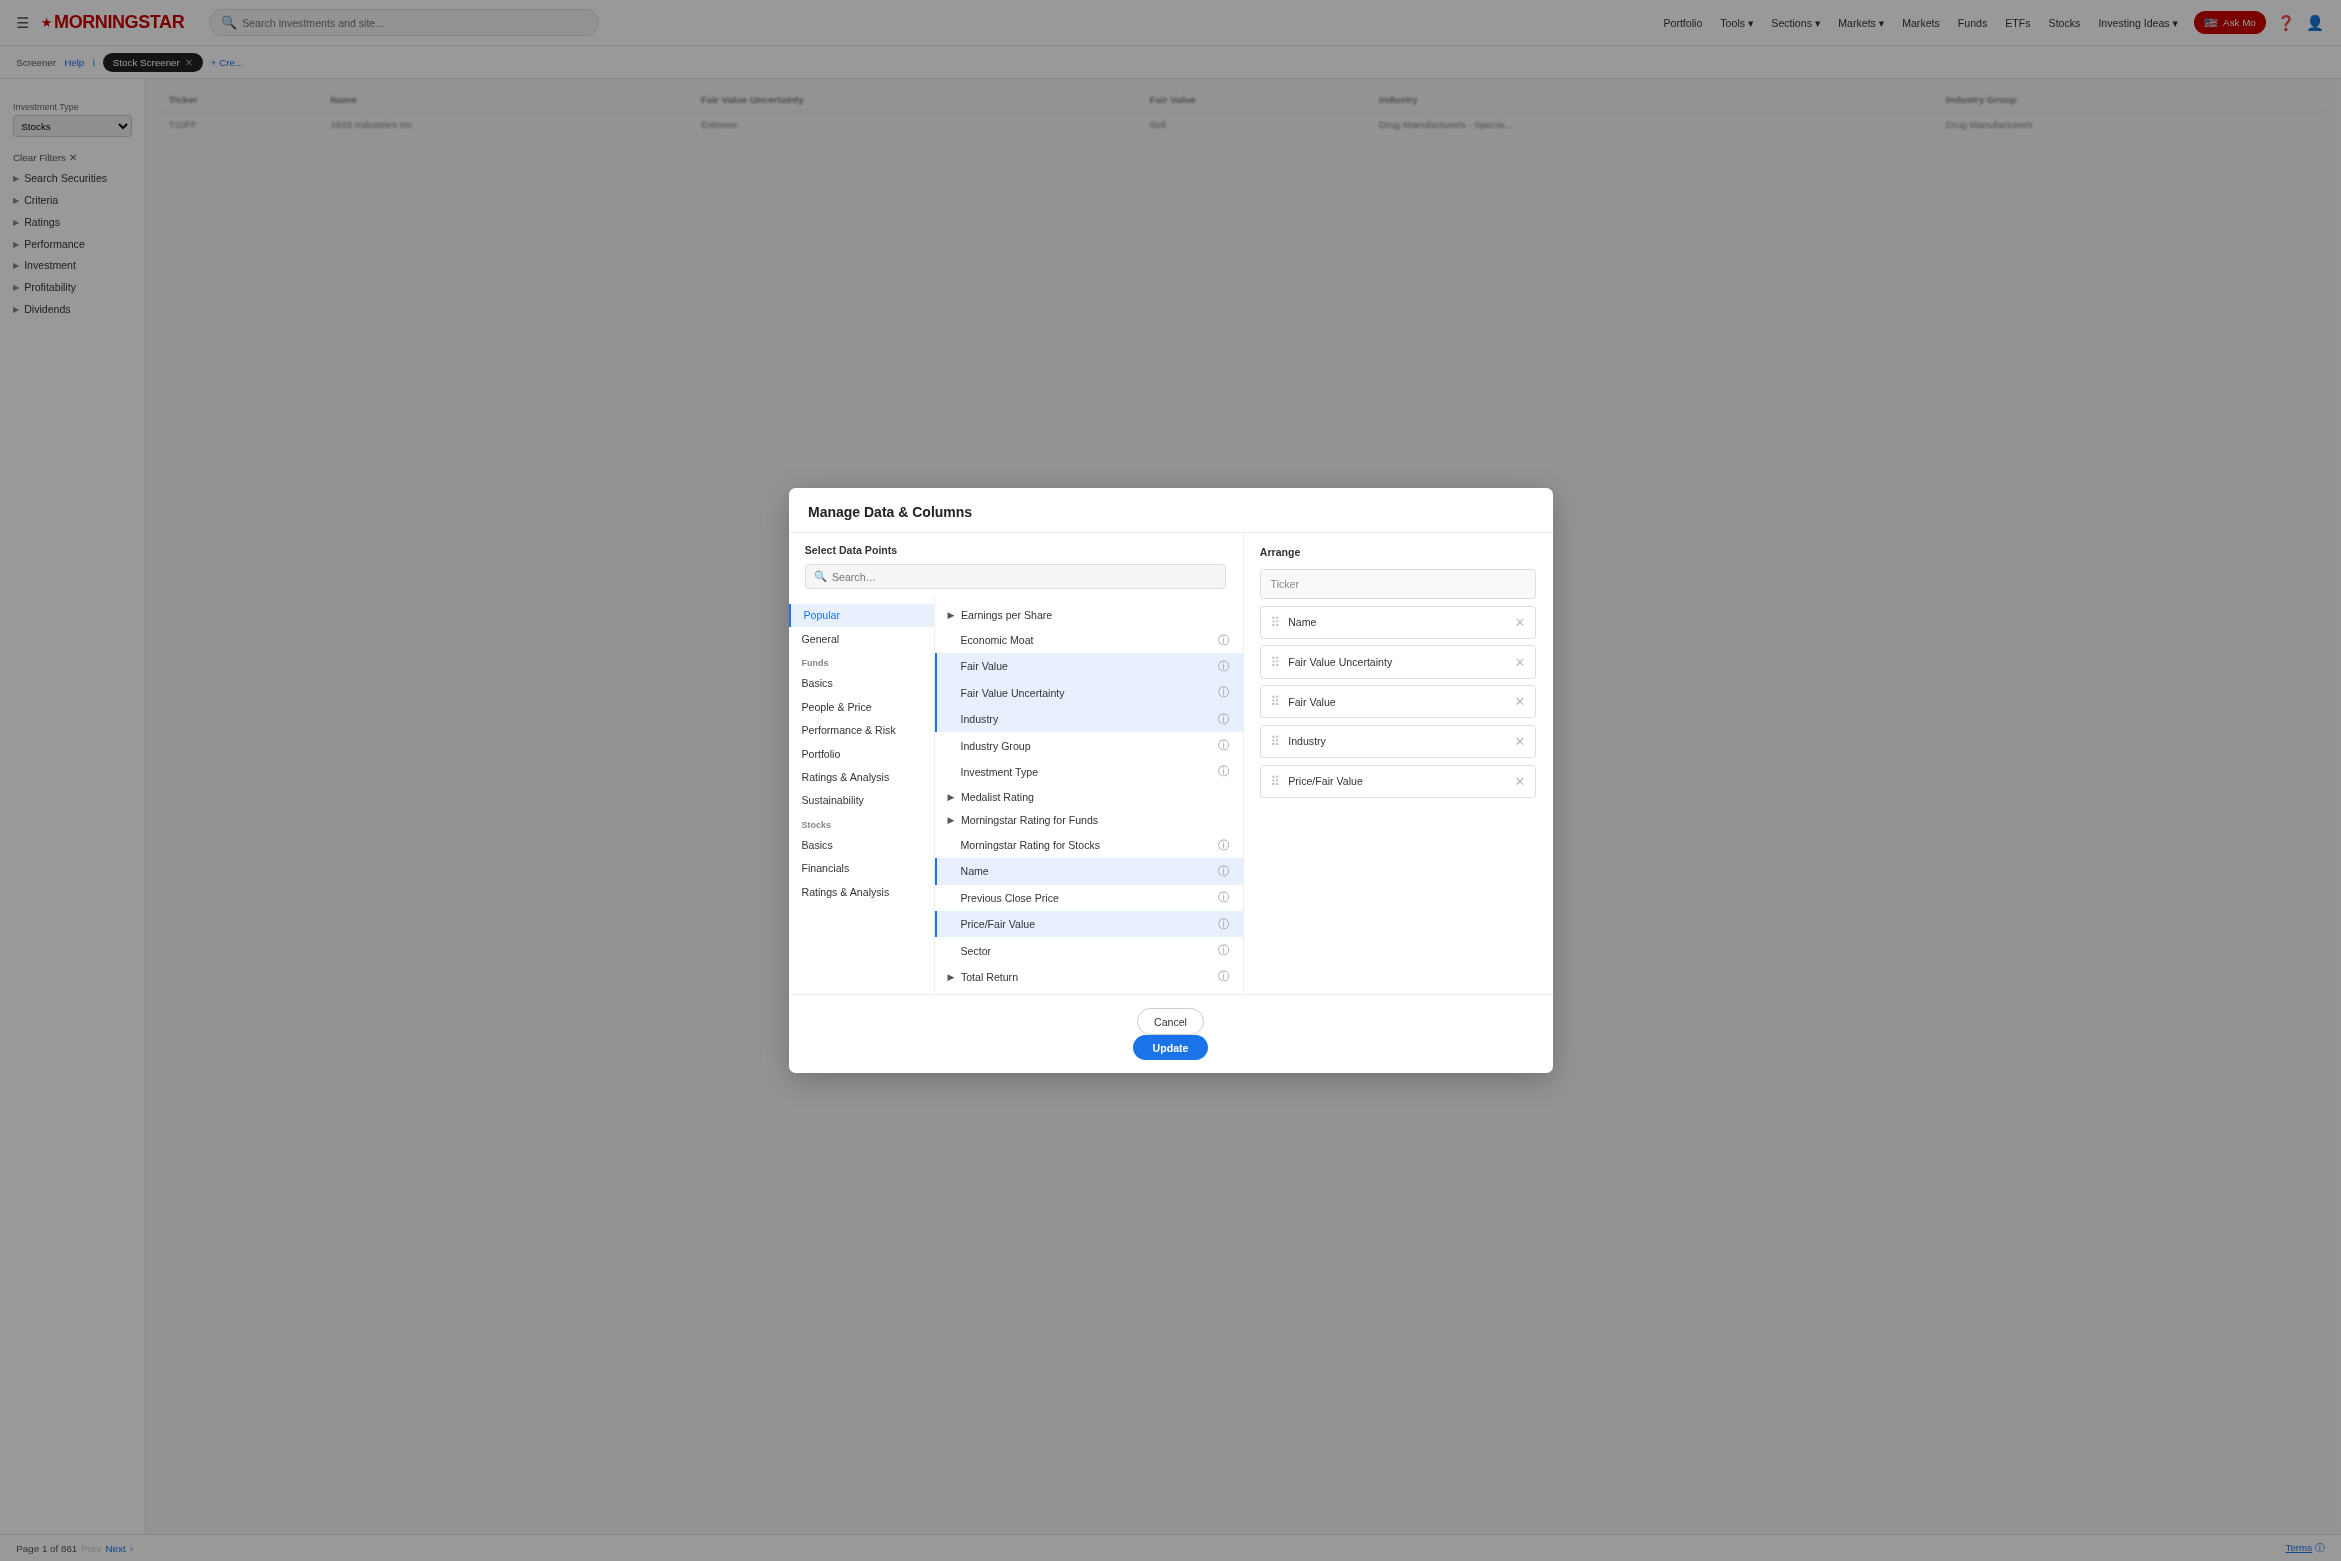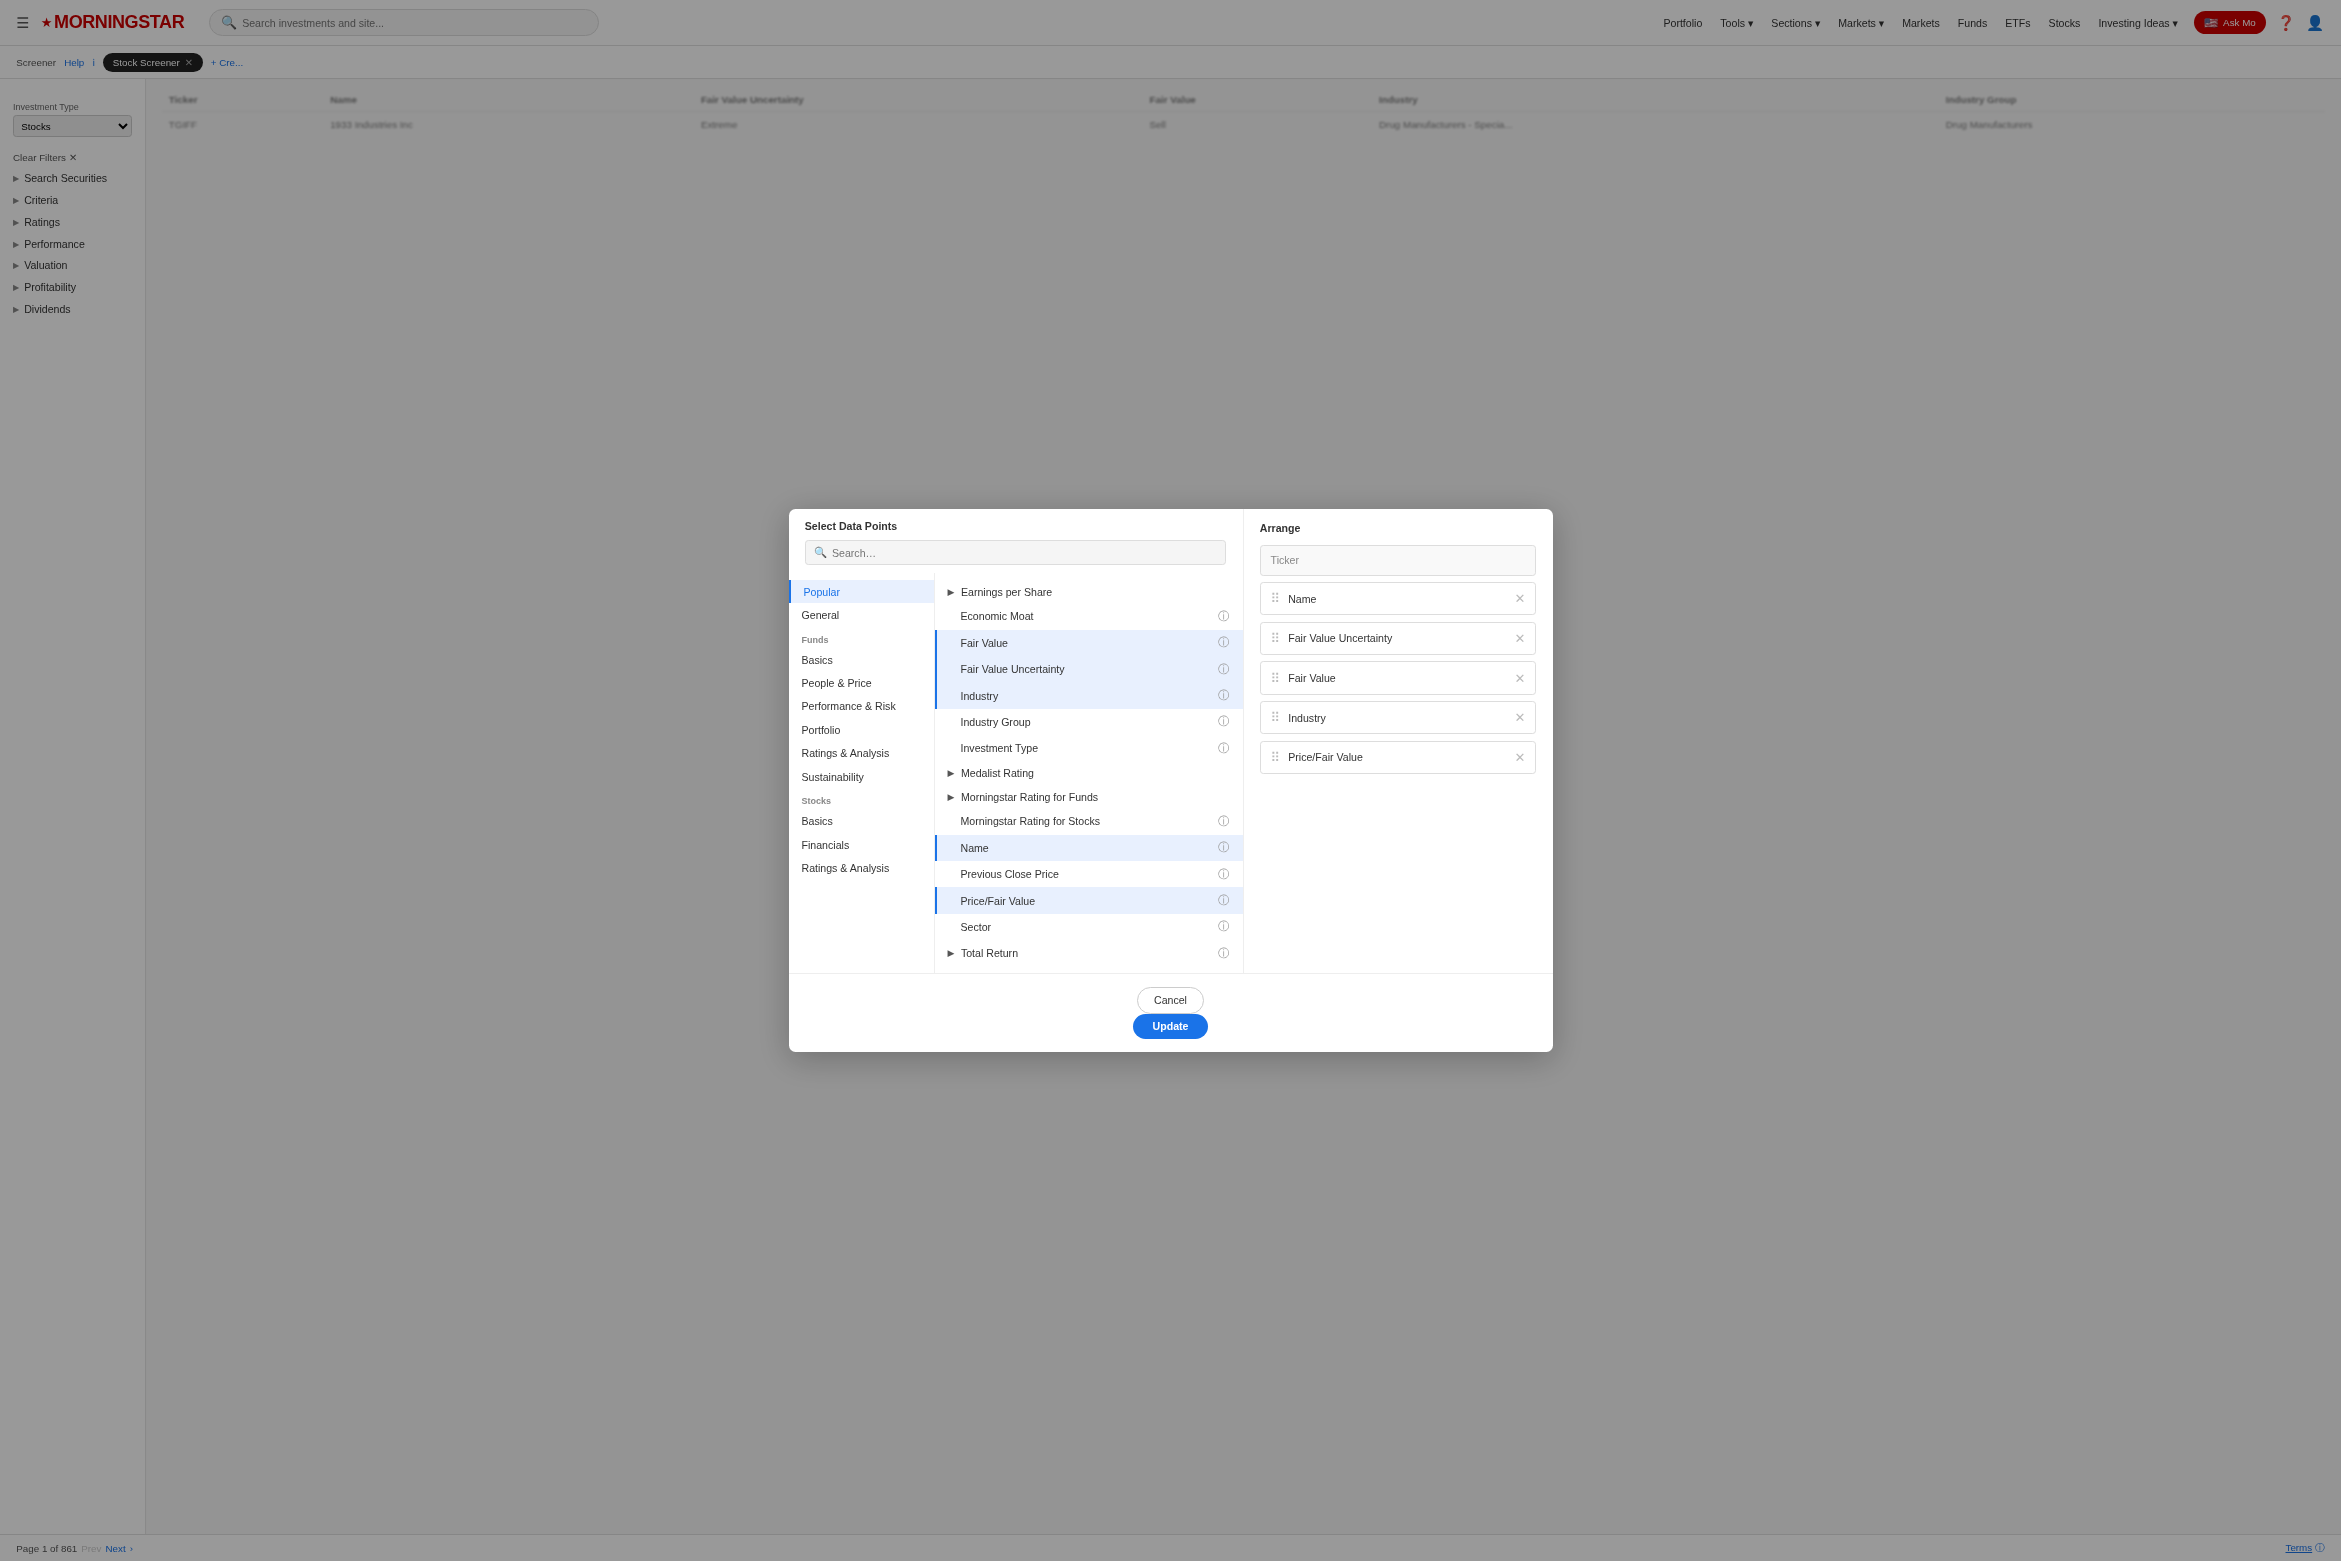--- a/index.html
+++ b/index.html
@@ -375,21 +375,21 @@
     <div class="sidebar-section">
       <span class="arrow">▶</span>
       <span>Ratings</span>
     </div>
     <div class="sidebar-section">
       <span class="arrow">▶</span>
       <span>Performance</span>
     </div>
     <div class="sidebar-section">
       <span class="arrow">▶</span>
-      <span>Valuation</span>
+      <span>Investment</span>
     </div>
     <div class="sidebar-section">
       <span class="arrow">▶</span>
       <span>Profitability</span>
     </div>
     <div class="sidebar-section">
       <span class="arrow">▶</span>
       <span>Dividends</span>
     </div>
   </aside>
@@ -417,20 +417,23 @@
         </tr>
       </tbody>
     </table>
   </div>
 </div>
 
 <div class="overlay">
 
   <div class="modal">
 
+    <div class="modal-header">
+      <span class="modal-title">Manage Data &amp; Columns</span>
+    </div>
 
     <div class="modal-body">
 
       <div class="left-panel">
         <div class="left-panel-header">
           <div class="left-panel-title">Select Data Points</div>
           <div class="search-input-wrap">
             <span style="color:#aaa;margin-right:4.9px;font-size:10.6px;">🔍</span>
             <input type="text" placeholder="Search…" style="">
           </div>

